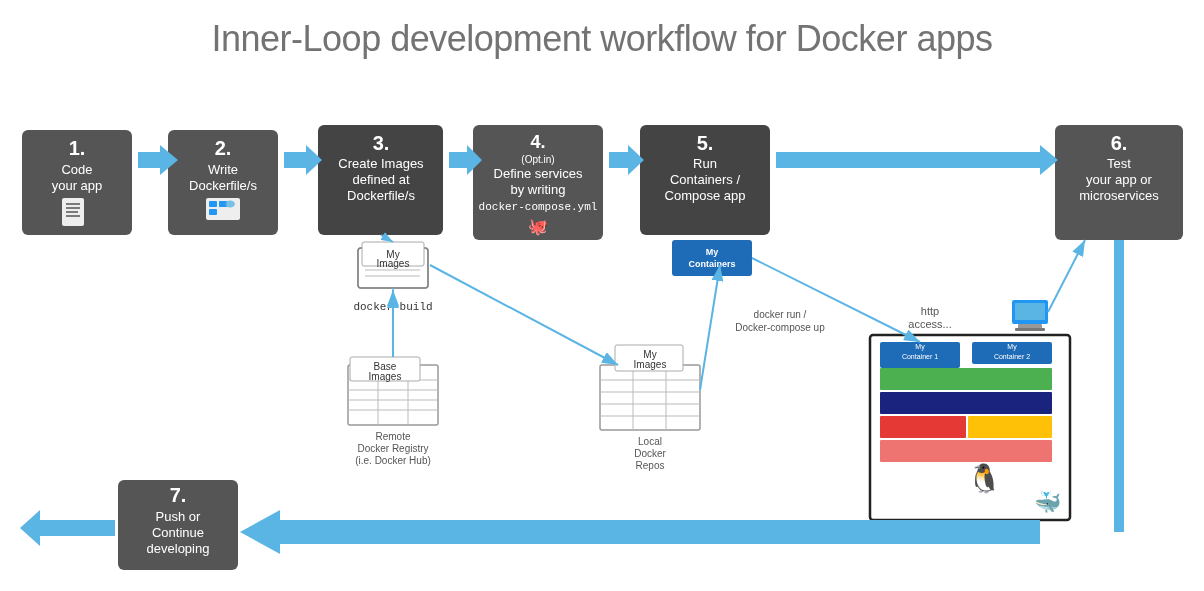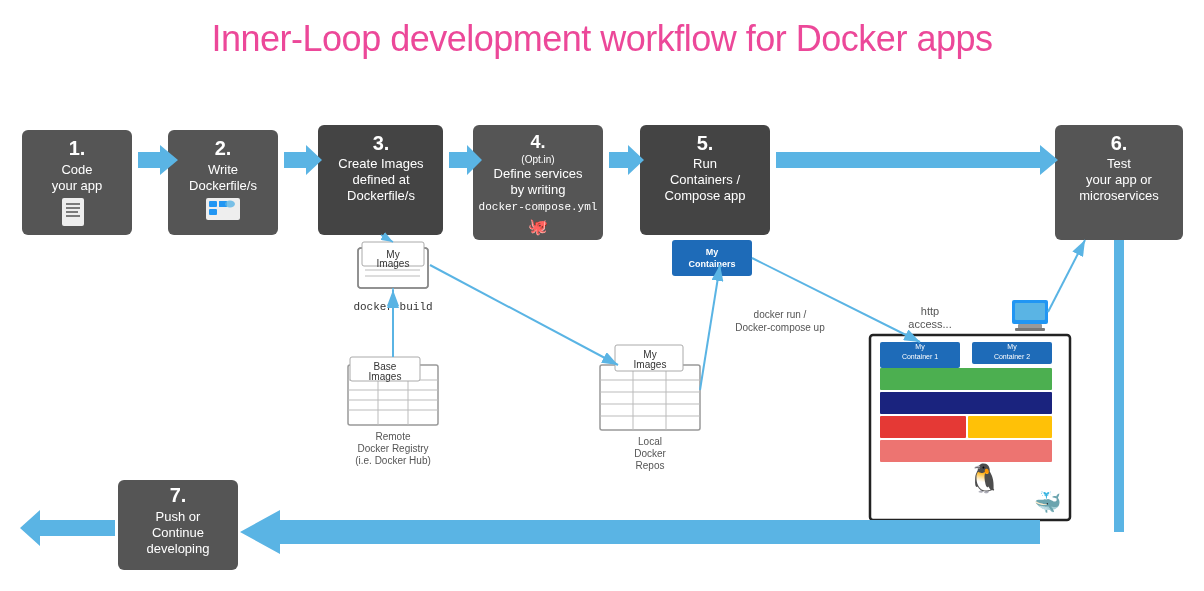--- a/index.html
+++ b/index.html
@@ -9,21 +9,21 @@
       width: 1204px;
       height: 591px;
       overflow: hidden;
       position: relative;
     }
 
     .page-title {
       text-align: center;
       font-size: 36px;
       font-weight: 300;
-      color: #ec4899;
+      color: #737373;
       padding: 18px 0 10px 0;
       letter-spacing: -0.5px;
     }
 
     .workflow-area {
       position: relative;
       width: 1204px;
       height: 510px;
     }
 

